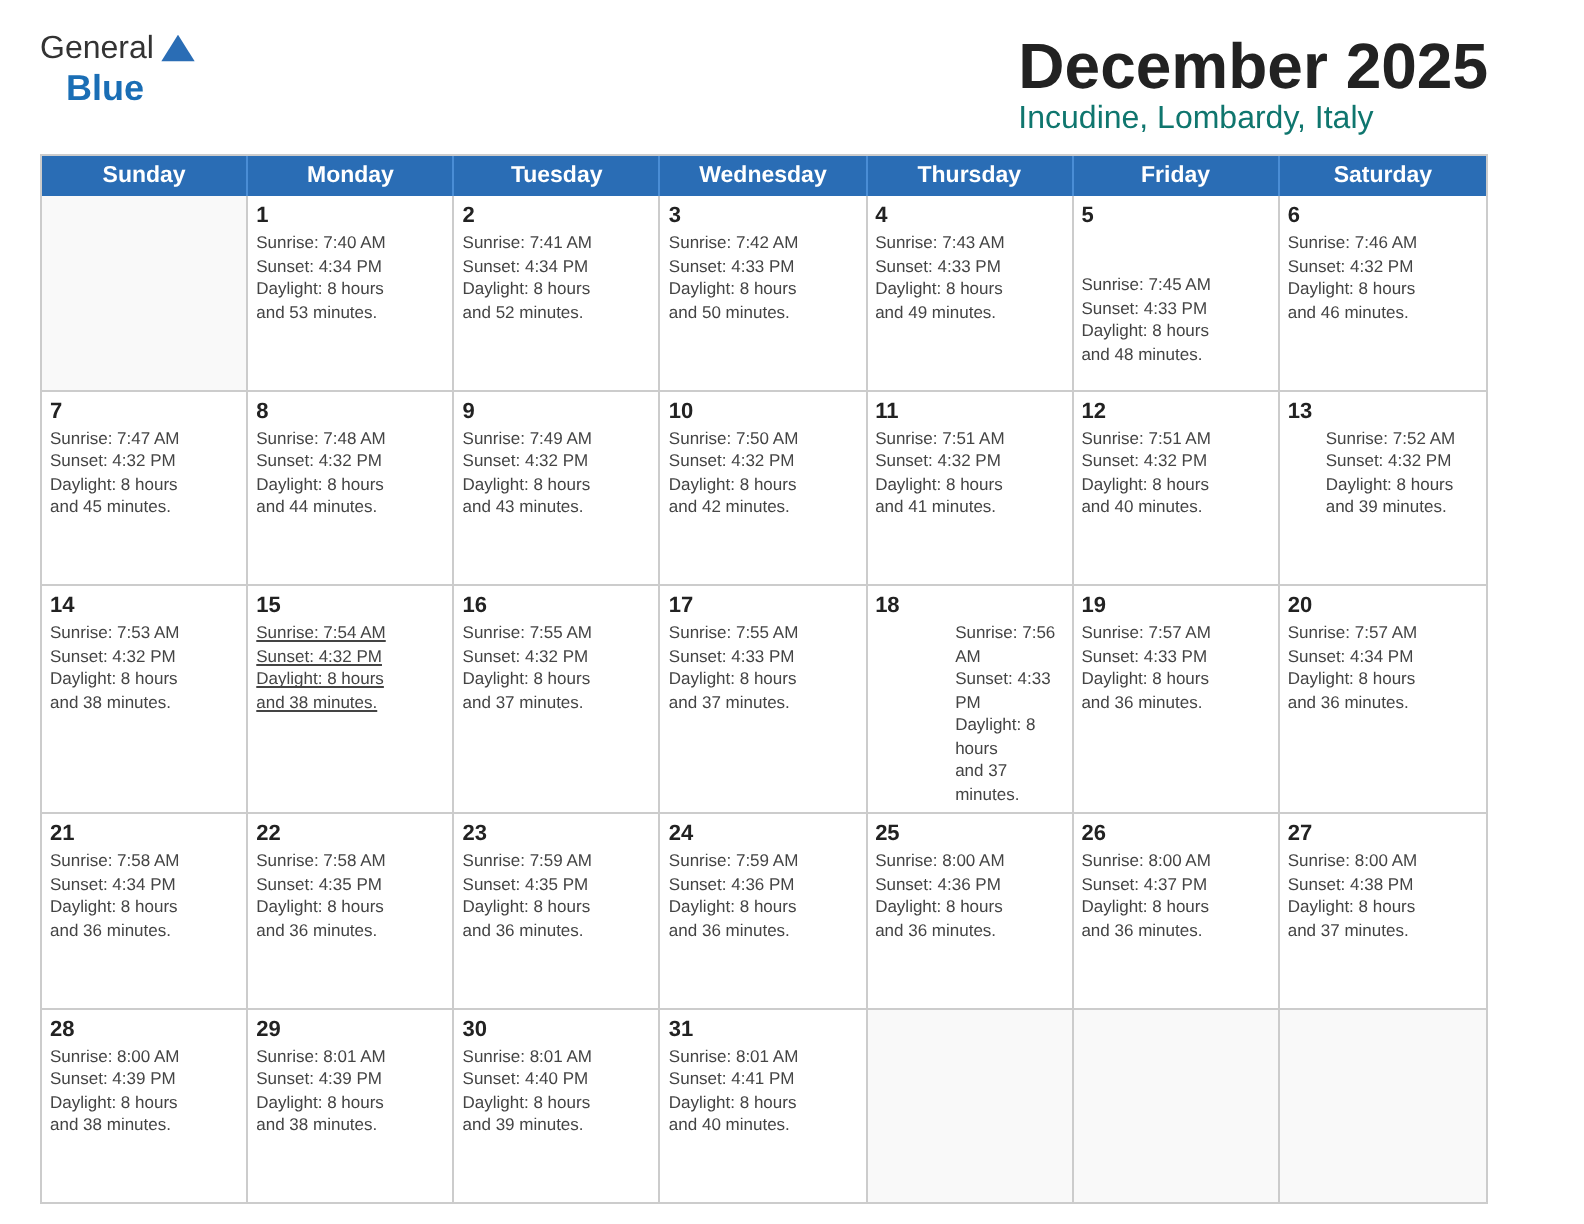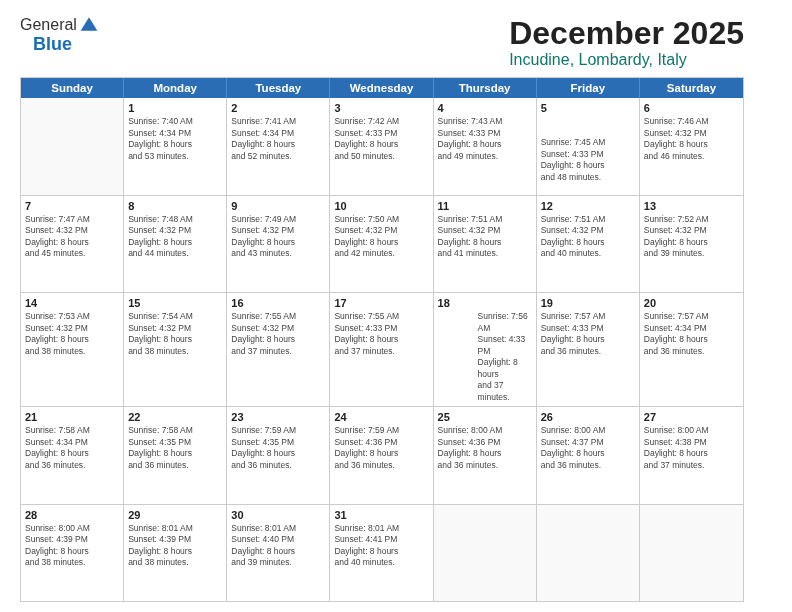--- a/index.html
+++ b/index.html
@@ -220,37 +220,37 @@
           </div>
           <div class="cal-cell">
             <span class="day-number">12</span>
             <div class="cell-info" style="white-space: pre-line;">Sunrise: 7:51 AM
 Sunset: 4:32 PM
 Daylight: 8 hours
 and 40 minutes.</div>
           </div>
           <div class="cal-cell">
             <span class="day-number">13</span>
-            <div class="cell-info" style="white-space: pre-line;">Sunrise: 7:52 AM
+            <div class="cell-info" style="white-space: pre-line; margin-left: 19px;">Sunrise: 7:52 AM
 Sunset: 4:32 PM
 Daylight: 8 hours
 and 39 minutes.</div>
           </div>
         </div>
         <div class="cal-row">
           <div class="cal-cell">
             <span class="day-number">14</span>
             <div class="cell-info" style="white-space: pre-line;">Sunrise: 7:53 AM
 Sunset: 4:32 PM
 Daylight: 8 hours
 and 38 minutes.</div>
           </div>
           <div class="cal-cell">
             <span class="day-number">15</span>
-            <div class="cell-info" style="white-space: pre-line;">Sunrise: 7:54 AM
+            <div class="cell-info" style="white-space: pre-line; text-decoration: underline;">Sunrise: 7:54 AM
 Sunset: 4:32 PM
 Daylight: 8 hours
 and 38 minutes.</div>
           </div>
           <div class="cal-cell">
             <span class="day-number">16</span>
             <div class="cell-info" style="white-space: pre-line;">Sunrise: 7:55 AM
 Sunset: 4:32 PM
 Daylight: 8 hours
 and 37 minutes.</div>

